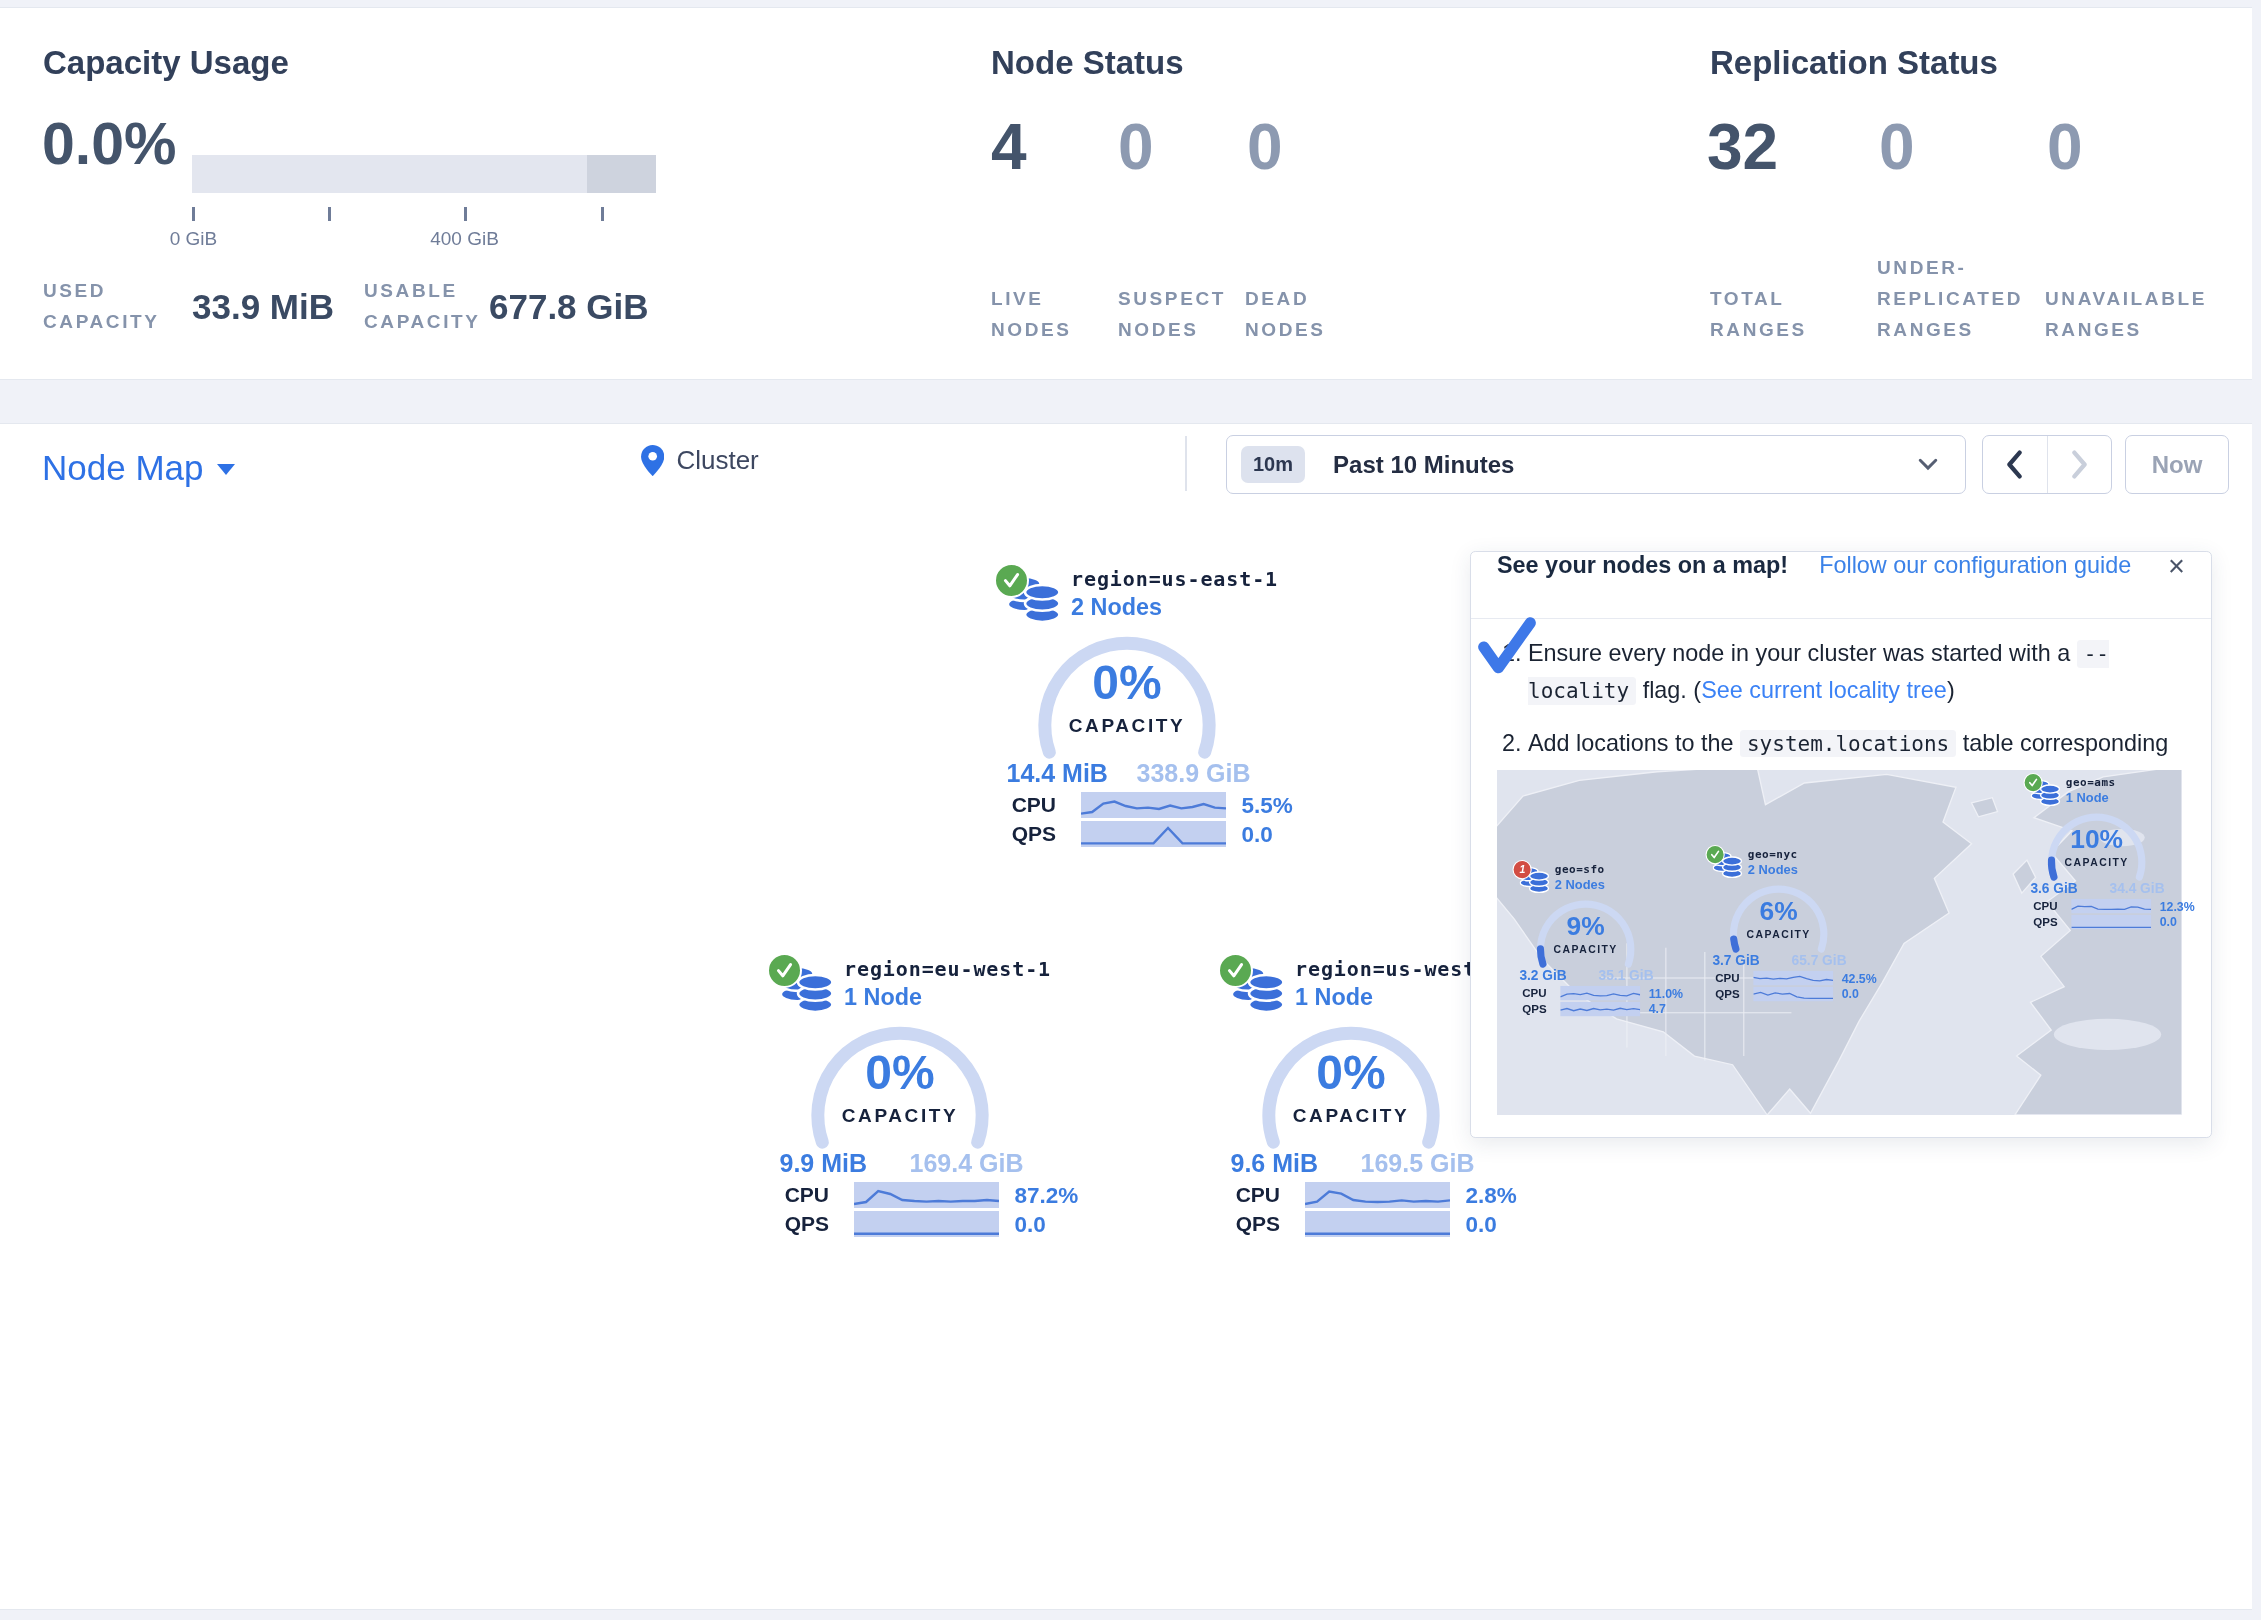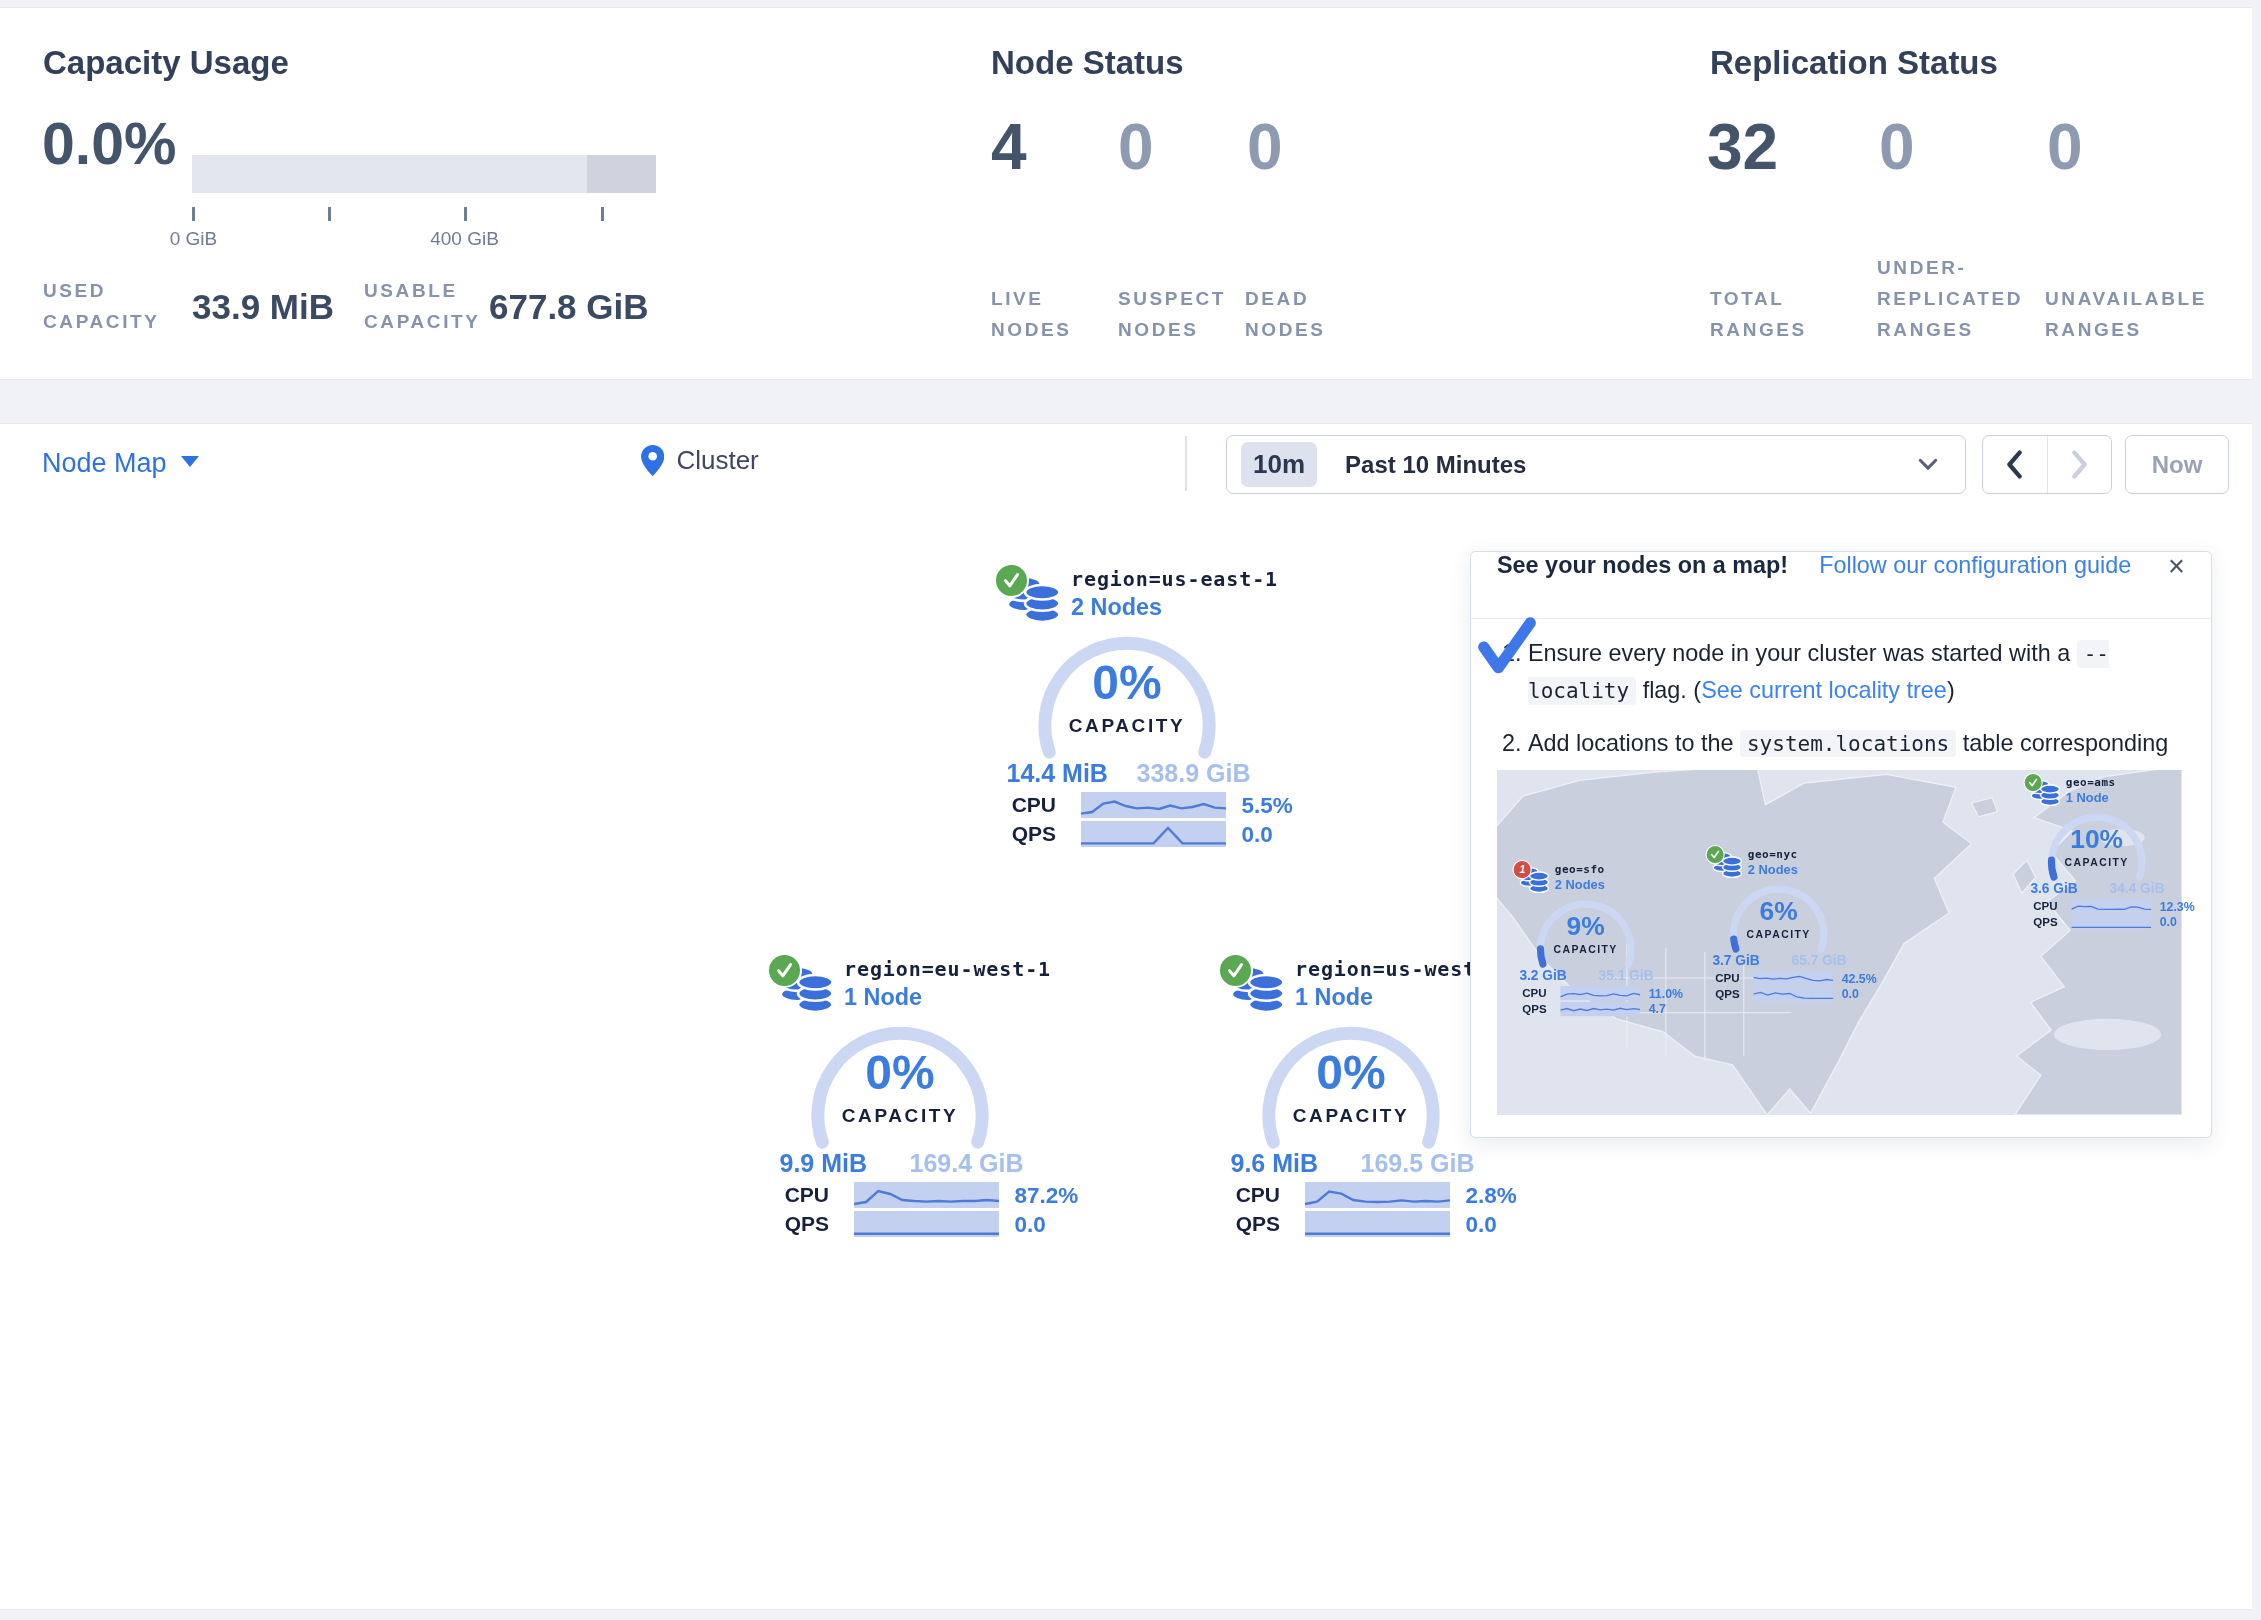--- a/index.html
+++ b/index.html
@@ -19,26 +19,26 @@
   .big-num.muted{color:#8d9ab1;}
   .big-val{position:absolute;font-size:35px;font-weight:700;color:#3a4a63;white-space:nowrap;}
   #cap-pct{position:absolute;left:42px;top:102px;font-size:59px;font-weight:700;color:#44546b;}
   #cap-bar{position:absolute;left:192px;top:147px;width:464px;height:38px;background:#e3e6ef;}
   #cap-bar .other{position:absolute;right:0;top:0;width:69px;height:38px;background:#ced3de;}
   .tick{position:absolute;top:52px;width:2.6px;height:14px;background:#6f7c98;}
   .tick-label{position:absolute;top:73px;width:139px;text-align:center;font-size:19px;color:#6f7c98;}
 
   
   #toolbar{top:423px;height:81px;}
-  #view-dd{position:absolute;left:42px;top:24px;font-size:27px;color:#2e71e5;cursor:pointer;}
+  #view-dd{position:absolute;left:42px;top:24px;font-size:35px;color:#2e71e5;cursor:pointer;}
   #view-dd .caret{display:inline-block;margin-left:14px;width:0;height:0;border-left:9.5px solid transparent;border-right:9.5px solid transparent;border-top:11.3px solid #2e71e5;vertical-align:5.2px;}
   #crumb{position:absolute;left:641px;top:21px;font-size:26px;color:#3d4760;display:flex;align-items:center;gap:12px;}
   .vdiv{position:absolute;left:1185px;top:12px;width:1.7px;height:55px;background:#dfe3ec;}
   #timesel{position:absolute;left:1226px;top:11.3px;width:738px;height:57px;border:1.7px solid #c9d0e2;border-radius:7px;display:flex;align-items:center;cursor:pointer;background:#fff;}
-  #timesel .chip{margin-left:14px;background:#dde2ee;border-radius:7px;padding:7px 12px;font-size:26px;font-weight:700;color:#2c3750;}
+  #timesel .chip{margin-left:14px;background:#dde2ee;border-radius:7px;padding:7px 12px;font-size:20px;font-weight:700;color:#2c3750;}
   #timesel .tlabel{margin-left:28px;font-size:24px;font-weight:700;color:#242d42;}
   #timesel .chev{margin-left:auto;margin-right:24px;}
   #navgrp{position:absolute;left:1982px;top:11.3px;width:128px;height:57px;border:1.7px solid #c9d0e2;border-radius:7px;display:flex;background:#fff;}
   #navgrp .half{flex:1;display:flex;align-items:center;justify-content:center;cursor:pointer;}
   #navgrp .half:first-child{border-right:1.7px solid #dfe3ec;}
   #now-btn{position:absolute;left:2125px;top:11.3px;width:102px;height:57px;border:1.7px solid #c9d0e2;border-radius:7px;display:flex;align-items:center;justify-content:center;font-size:24px;font-weight:700;color:#9aa3b5;background:#fff;cursor:pointer;}
 
   
   #maparea{top:505px;height:1104px;border-top:none;}
 

